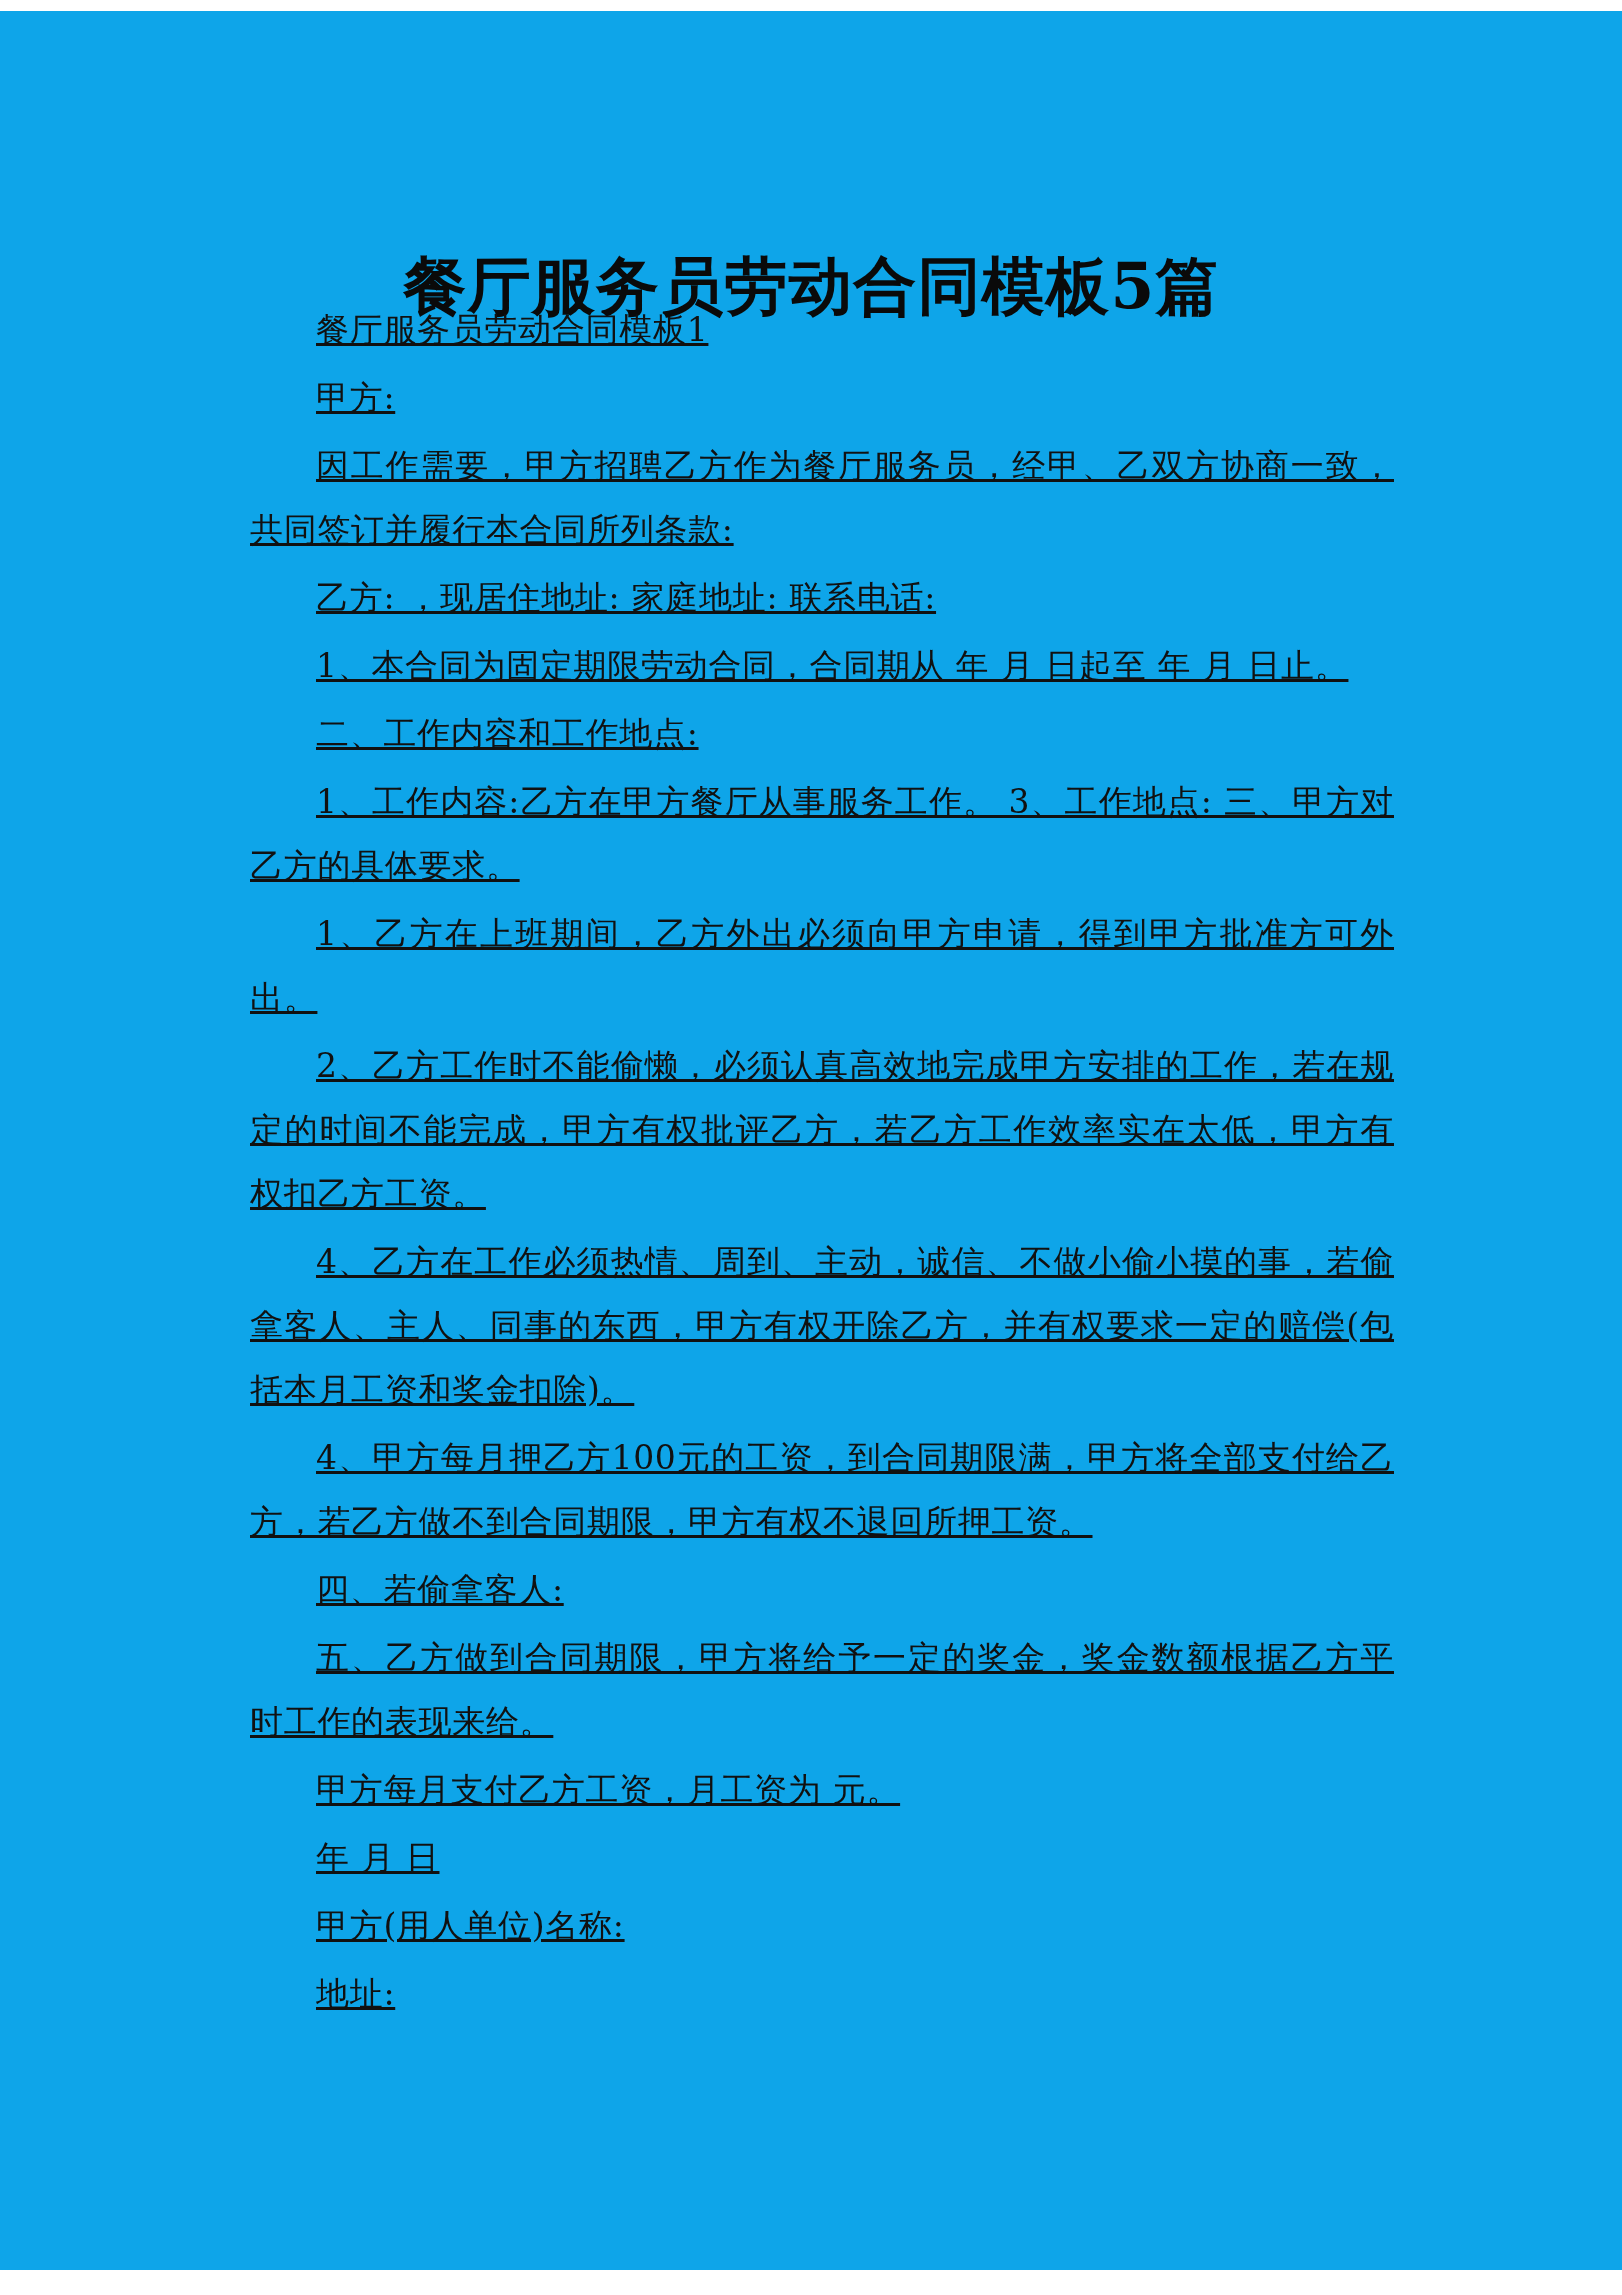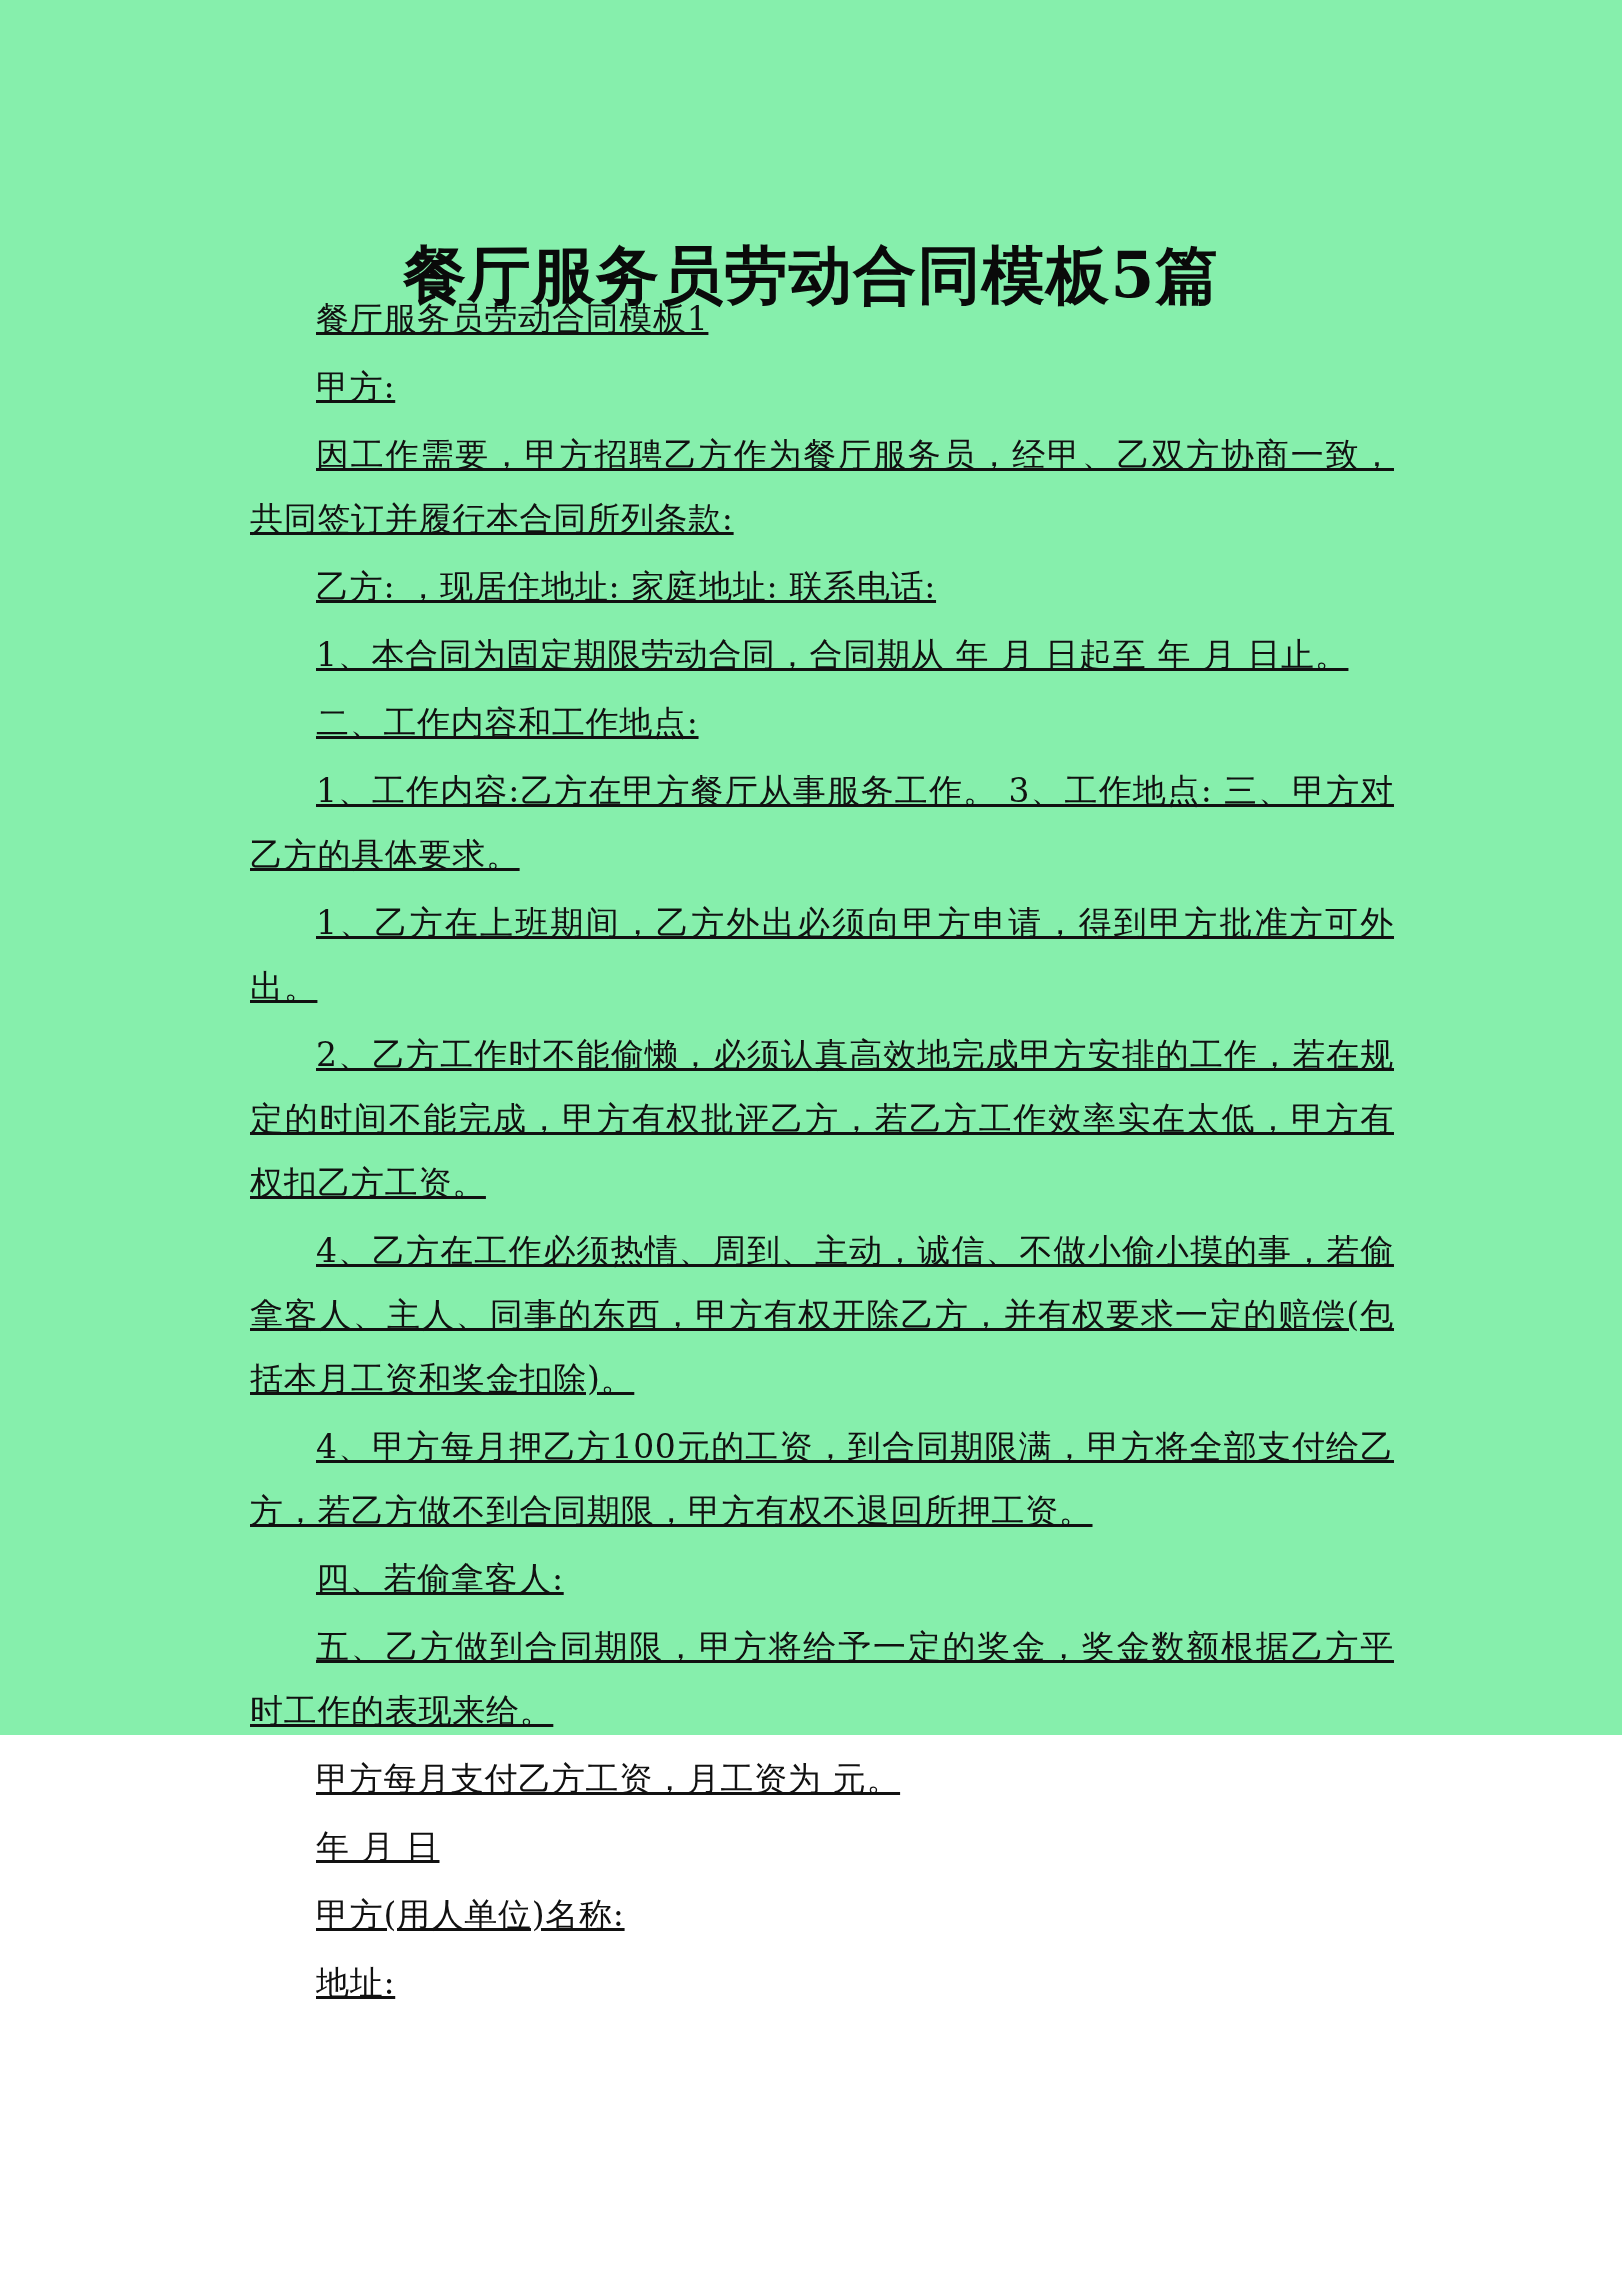--- a/index.html
+++ b/index.html
@@ -11,24 +11,24 @@
       width: 1623px;
       height: 2295px;
       position: relative;
       overflow: hidden;
       color: #111111;
       font-family: "DejaVu Serif", "Liberation Serif", serif;
     }
     .page {
       position: absolute;
       left: 0;
-      top: 0;
+      top: 11px;
       width: 1623px;
-      height: 1735px;
-      background: #86efac;
+      height: 2259px;
+      background: #0ea5e9;
     }
     .title {
       position: absolute;
       left: 0;
       top: 191px;
       width: 1623px;
       text-align: center;
       font-size: 63px;
       line-height: 85px;
       letter-spacing: 1.3px;

